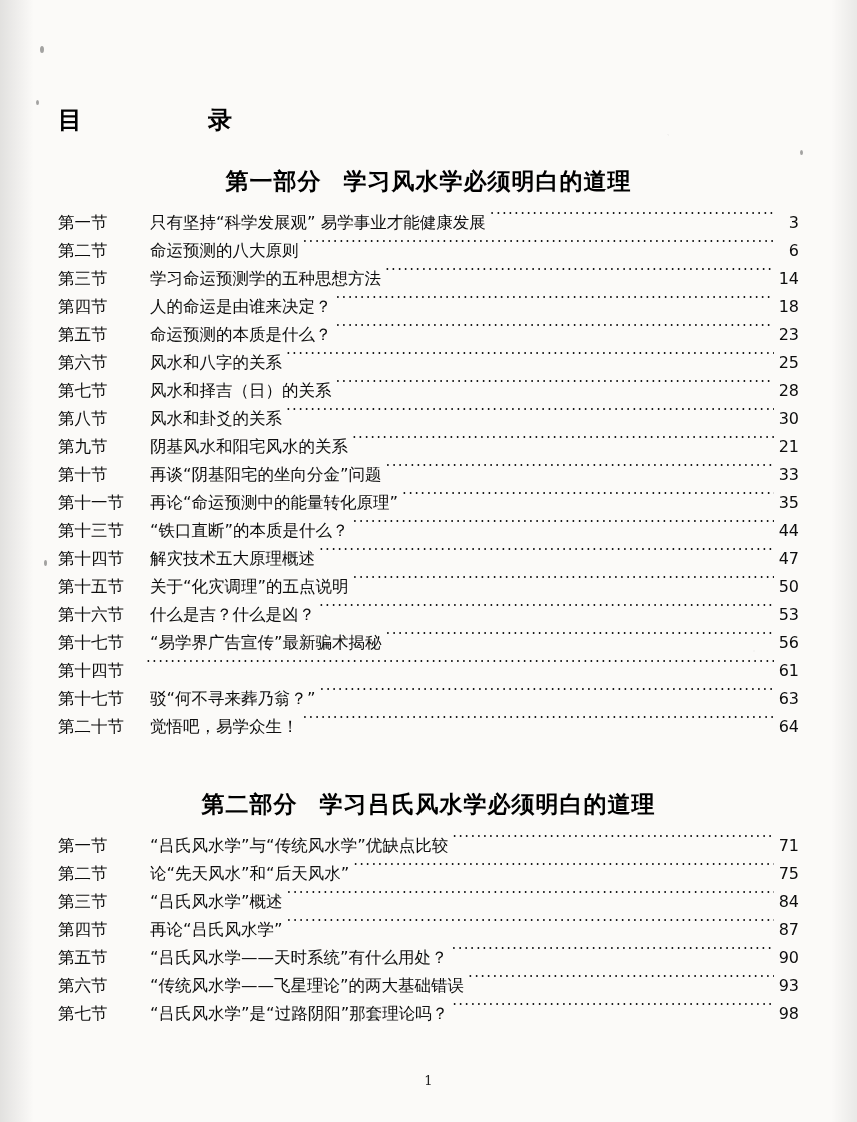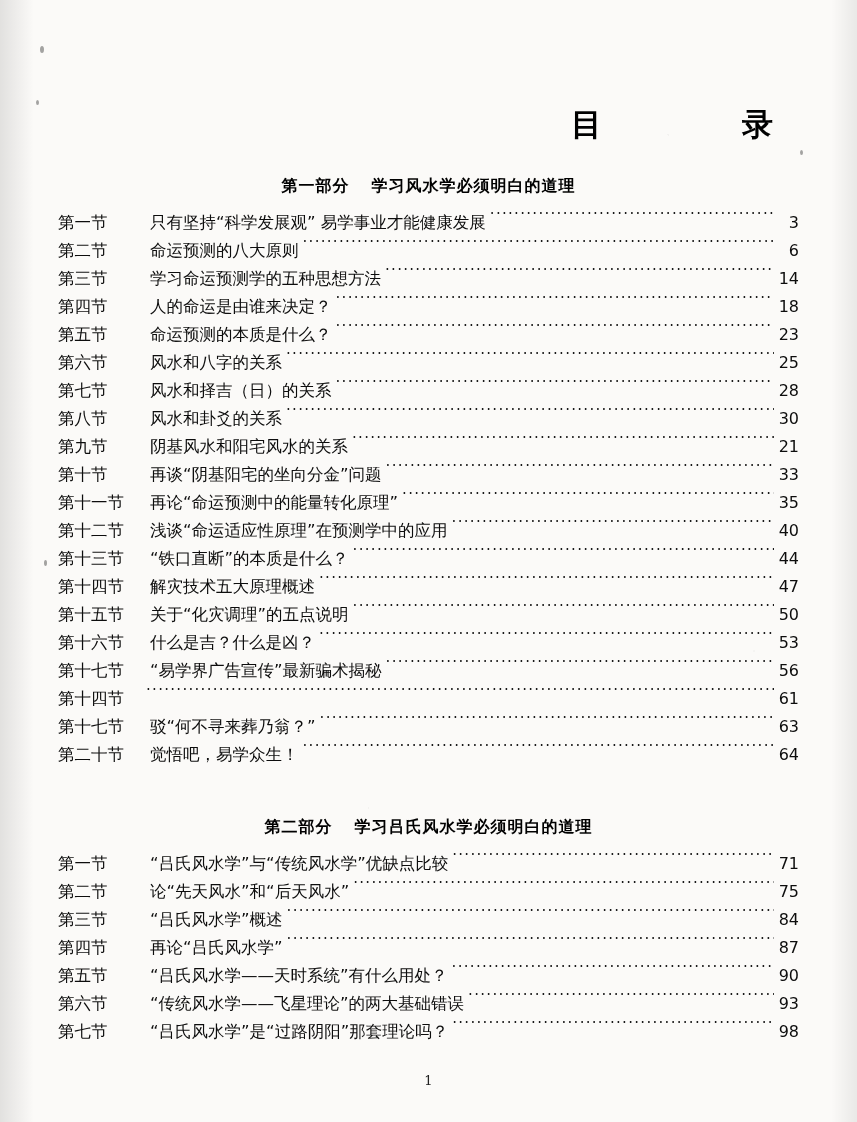--- a/index.html
+++ b/index.html
@@ -40,34 +40,34 @@
   .page::after {
     content: "";
     position: absolute;
     right: 0; top: 0; bottom: 0;
     width: 26px;
     background: linear-gradient(to left, rgba(0,0,0,0.07), rgba(0,0,0,0.0));
     pointer-events: none;
   }
 
   .doc-title {
-    text-align: right;
+    text-align: left;
     font-family: "DejaVu Serif", "Liberation Serif", serif;
     font-weight: bold;
-    font-size: 31px;
+    font-size: 24px;
     letter-spacing: 26px;
     padding-top: 104px;
     color: #000;
   }
 
   .part-heading {
     text-align: center;
     font-family: "DejaVu Serif", "Liberation Serif", serif;
     font-weight: bold;
-    font-size: 16px;
+    font-size: 23px;
     color: #000;
     margin-top: 30px;
     margin-bottom: 12px;
     letter-spacing: 1px;
   }
   .part-heading .gap { display: inline-block; width: 22px; }
 
   .toc-list {
     margin: 0;
     padding: 0;
@@ -216,26 +216,20 @@
         <span class="leader"></span>
         <span class="page-no">33</span>
       </li>
       <li class="toc-row">
         <span class="sec-no wide">第十一节</span>
         <span class="sec-title">再论“命运预测中的能量转化原理”</span>
         <span class="leader"></span>
         <span class="page-no">35</span>
       </li>
       <li class="toc-row">
-        <span class="sec-no wide">第十二节</span>
-        <span class="sec-title">浅谈“命运适应性原理”在预测学中的应用</span>
-        <span class="leader"></span>
-        <span class="page-no">40</span>
-      </li>
-      <li class="toc-row">
         <span class="sec-no wide">第十三节</span>
         <span class="sec-title">“铁口直断”的本质是什么？</span>
         <span class="leader"></span>
         <span class="page-no">44</span>
       </li>
       <li class="toc-row">
         <span class="sec-no wide">第十四节</span>
         <span class="sec-title">解灾技术五大原理概述</span>
         <span class="leader"></span>
         <span class="page-no">47</span>

